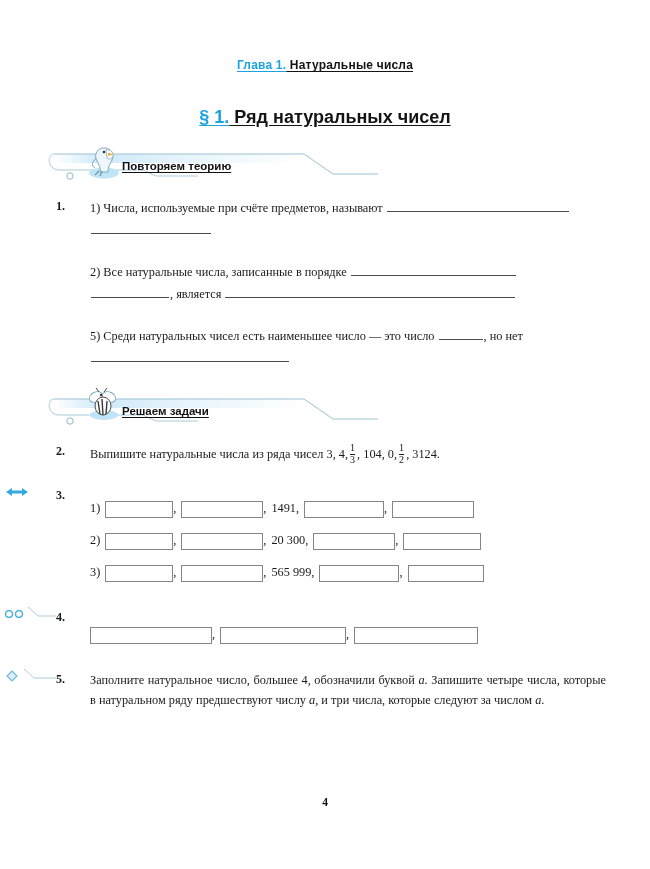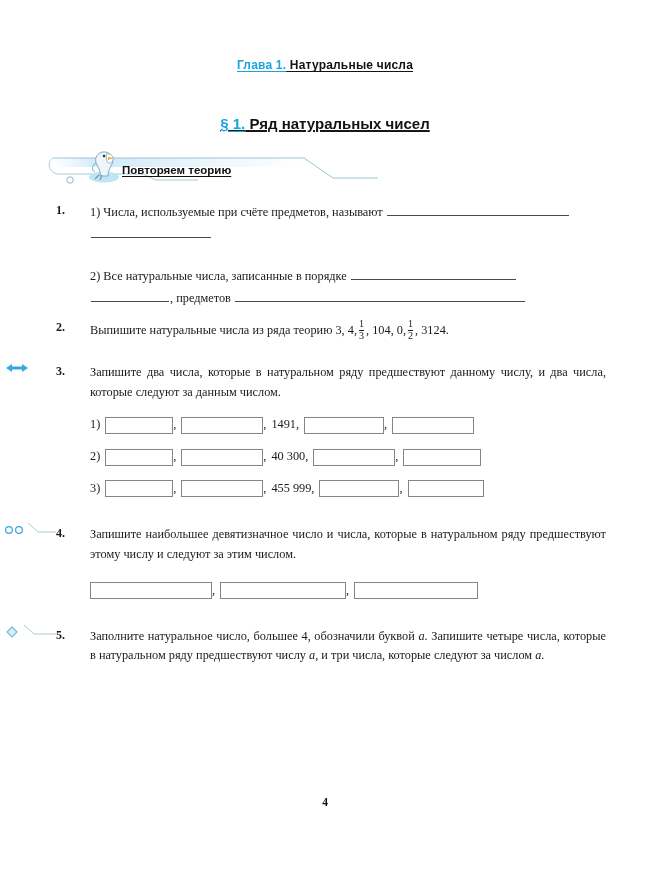--- a/index.html
+++ b/index.html
@@ -38,26 +38,25 @@
     text-underline-offset: 2px;
   }
   .chapter-title .plain {
     color: #141414;
     text-decoration: underline;
     text-decoration-color: #141414;
     text-underline-offset: 2px;
   }
   .section-title {
     text-align: center;
-    margin: 8px;
+    margin: 0;
     padding-top: 35px;
     font-family: "Liberation Sans", "DejaVu Sans", sans-serif;
-    font-size: 15px;
-    font-weight: bold;
-    text-decoration: underline;
+    font-size: 18px;
+    font-weight: bold;
   }
   .section-title .accent {
     color: #1ba3dd;
     text-decoration: underline;
     text-underline-offset: 2px;
   }
   .section-title .plain {
     color: #141414;
     text-decoration: underline;
     text-decoration-color: #141414;
@@ -243,92 +242,114 @@
         <span>1)</span>
         <span>Числа, используемые при счёте предметов, называют</span>
         <span class="blank" style="width:182px"></span><br>
         <span class="blank" style="width:120px"></span>
       </div>
 
       <div class="sub">
         <span>2)</span>
         <span>Все натуральные числа, записанные в порядке</span>
         <span class="blank" style="width:165px"></span><br>
-        <span class="blank" style="width:78px"></span><span>, предметов</span>
+        <span class="blank" style="width:78px"></span><span>, является</span>
         <span class="blank" style="width:290px"></span>
       </div>
 
 
 
-    </div>
-  </div>
-
+      <div class="sub">
+        <span>5)</span>
+        <span>Среди натуральных чисел есть наименьшее число — это число</span>
+        <span class="blank" style="width:44px"></span><span>, но нет</span><br>
+        <span class="blank" style="width:198px"></span>
+      </div>
+    </div>
+  </div>
+
+  <div class="banner" style="margin-top:22px">
+    <svg class="banner-svg" width="560" height="42" viewBox="0 0 560 42">
+      <rect x="6" y="8" width="250" height="9" fill="url(#bgrad)"></rect>
+      <path d="M6 8 H256 L285 28 H330" fill="none" stroke="#9cc3d4" stroke-width="1"></path>
+      <path d="M6 8 C 0 8, -2 22, 10 24 H 95 L 108 30 H 150" fill="none" stroke="#a9cbd9" stroke-width="1"></path>
+      <circle cx="22" cy="30" r="3.2" fill="none" stroke="#8fb8c9" stroke-width="1"></circle>
+    </svg>
+    <svg class="banner-icon" width="44" height="44" viewBox="0 0 44 44">
+      <ellipse cx="22" cy="30" rx="14" ry="5" fill="#bfe4f6"></ellipse>
+      <ellipse cx="14" cy="12" rx="7" ry="5" fill="#ffffff" stroke="#7fa9bd" stroke-width="0.9" transform="rotate(-25 14 12)"></ellipse>
+      <ellipse cx="27" cy="12" rx="7" ry="5" fill="#ffffff" stroke="#7fa9bd" stroke-width="0.9" transform="rotate(25 27 12)"></ellipse>
+      <ellipse cx="21" cy="21" rx="8" ry="9" fill="#fdfdfd" stroke="#4a4a4a" stroke-width="1"></ellipse>
+      <path d="M16 16 L18 29 M20 14 L21 30 M25 16 L24 29" stroke="#3b3b3b" stroke-width="1.4" fill="none"></path>
+      <circle cx="19" cy="10" r="1.2" fill="#333"></circle>
+      <path d="M17 7 L14 3 M22 7 L25 3" stroke="#4a4a4a" stroke-width="1" fill="none"></path>
+    </svg>
+    <div class="banner-label">Решаем задачи</div>
+  </div>
 
   <div class="task">
     <div class="task-num">2.</div>
     <div class="task-body nojust">
-      <span>Выпишите натуральные числа из ряда теорию 3, 4,</span><span class="frac"><span class="num">1</span><span class="den">3</span></span><span>, 104, 0,</span><span class="frac"><span class="num">1</span><span class="den">2</span></span><span>, 3124.</span>
+      <span>Выпишите натуральные числа из ряда чисел 3, 4,</span><span class="frac"><span class="num">1</span><span class="den">3</span></span><span>, 104, 0,</span><span class="frac"><span class="num">1</span><span class="den">2</span></span><span>, 3124.</span>
     </div>
   </div>
 
   <div class="task" style="margin-top:22px">
     <svg class="marker" viewBox="0 0 56 22">
       <path d="M6 11 L12 7 L12 9.5 L22 9.5 L22 7 L28 11 L22 15 L22 12.5 L12 12.5 L12 15 Z" fill="#35a8e0"></path>
     </svg>
     <div class="task-num">3.</div>
     <div class="task-body">
-      <div>Запишите два числа, которые в натуральном ряду предшествуют данному числу, и два числа, которые следуют за данным числом.</div>
 
       <div class="boxrow">
         <span class="lbl">1)</span>
         <span class="abox" style="width:68px"></span>
           <span class="sep">,</span>
         <span class="abox" style="width:82px"></span>
           <span class="sep">,</span>
         <span class="midnum">1491,</span>
         <span class="abox" style="width:80px"></span>
           <span class="sep">,</span>
         <span class="abox" style="width:82px"></span>
       </div>
 
       <div class="boxrow">
         <span class="lbl">2)</span>
         <span class="abox" style="width:68px"></span>
           <span class="sep">,</span>
         <span class="abox" style="width:82px"></span>
           <span class="sep">,</span>
-        <span class="midnum">40 300,</span>
+        <span class="midnum">20 300,</span>
         <span class="abox" style="width:82px"></span>
           <span class="sep">,</span>
         <span class="abox" style="width:78px"></span>
       </div>
 
       <div class="boxrow">
         <span class="lbl">3)</span>
         <span class="abox" style="width:68px"></span>
           <span class="sep">,</span>
         <span class="abox" style="width:82px"></span>
           <span class="sep">,</span>
-        <span class="midnum">455 999,</span>
+        <span class="midnum">565 999,</span>
         <span class="abox" style="width:80px"></span>
           <span class="sep">,</span>
         <span class="abox" style="width:76px"></span>
       </div>
     </div>
   </div>
 
   <div class="task" style="margin-top:26px">
     <svg class="marker" viewBox="0 0 56 22">
       <circle cx="9" cy="11" r="3.4" fill="none" stroke="#35a8e0" stroke-width="1.2"></circle>
       <circle cx="19" cy="11" r="3.4" fill="none" stroke="#35a8e0" stroke-width="1.2"></circle>
       <path d="M28 4 L38 13 H66" fill="none" stroke="#a9cbd9" stroke-width="1"></path>
     </svg>
     <div class="task-num">4.</div>
     <div class="task-body">
-      <div>Запишите наибольшее девятизначное число и числа, которые в натуральном ряду предшествуют этому числу и следуют за этим числом.</div>
       <div class="boxrow" style="margin-top:16px">
         <span class="abox" style="width:122px"></span>
           <span class="sep">,</span>
         <span class="abox" style="width:126px"></span>
           <span class="sep">,</span>
         <span class="abox" style="width:124px"></span>
       </div>
     </div>
   </div>
 

